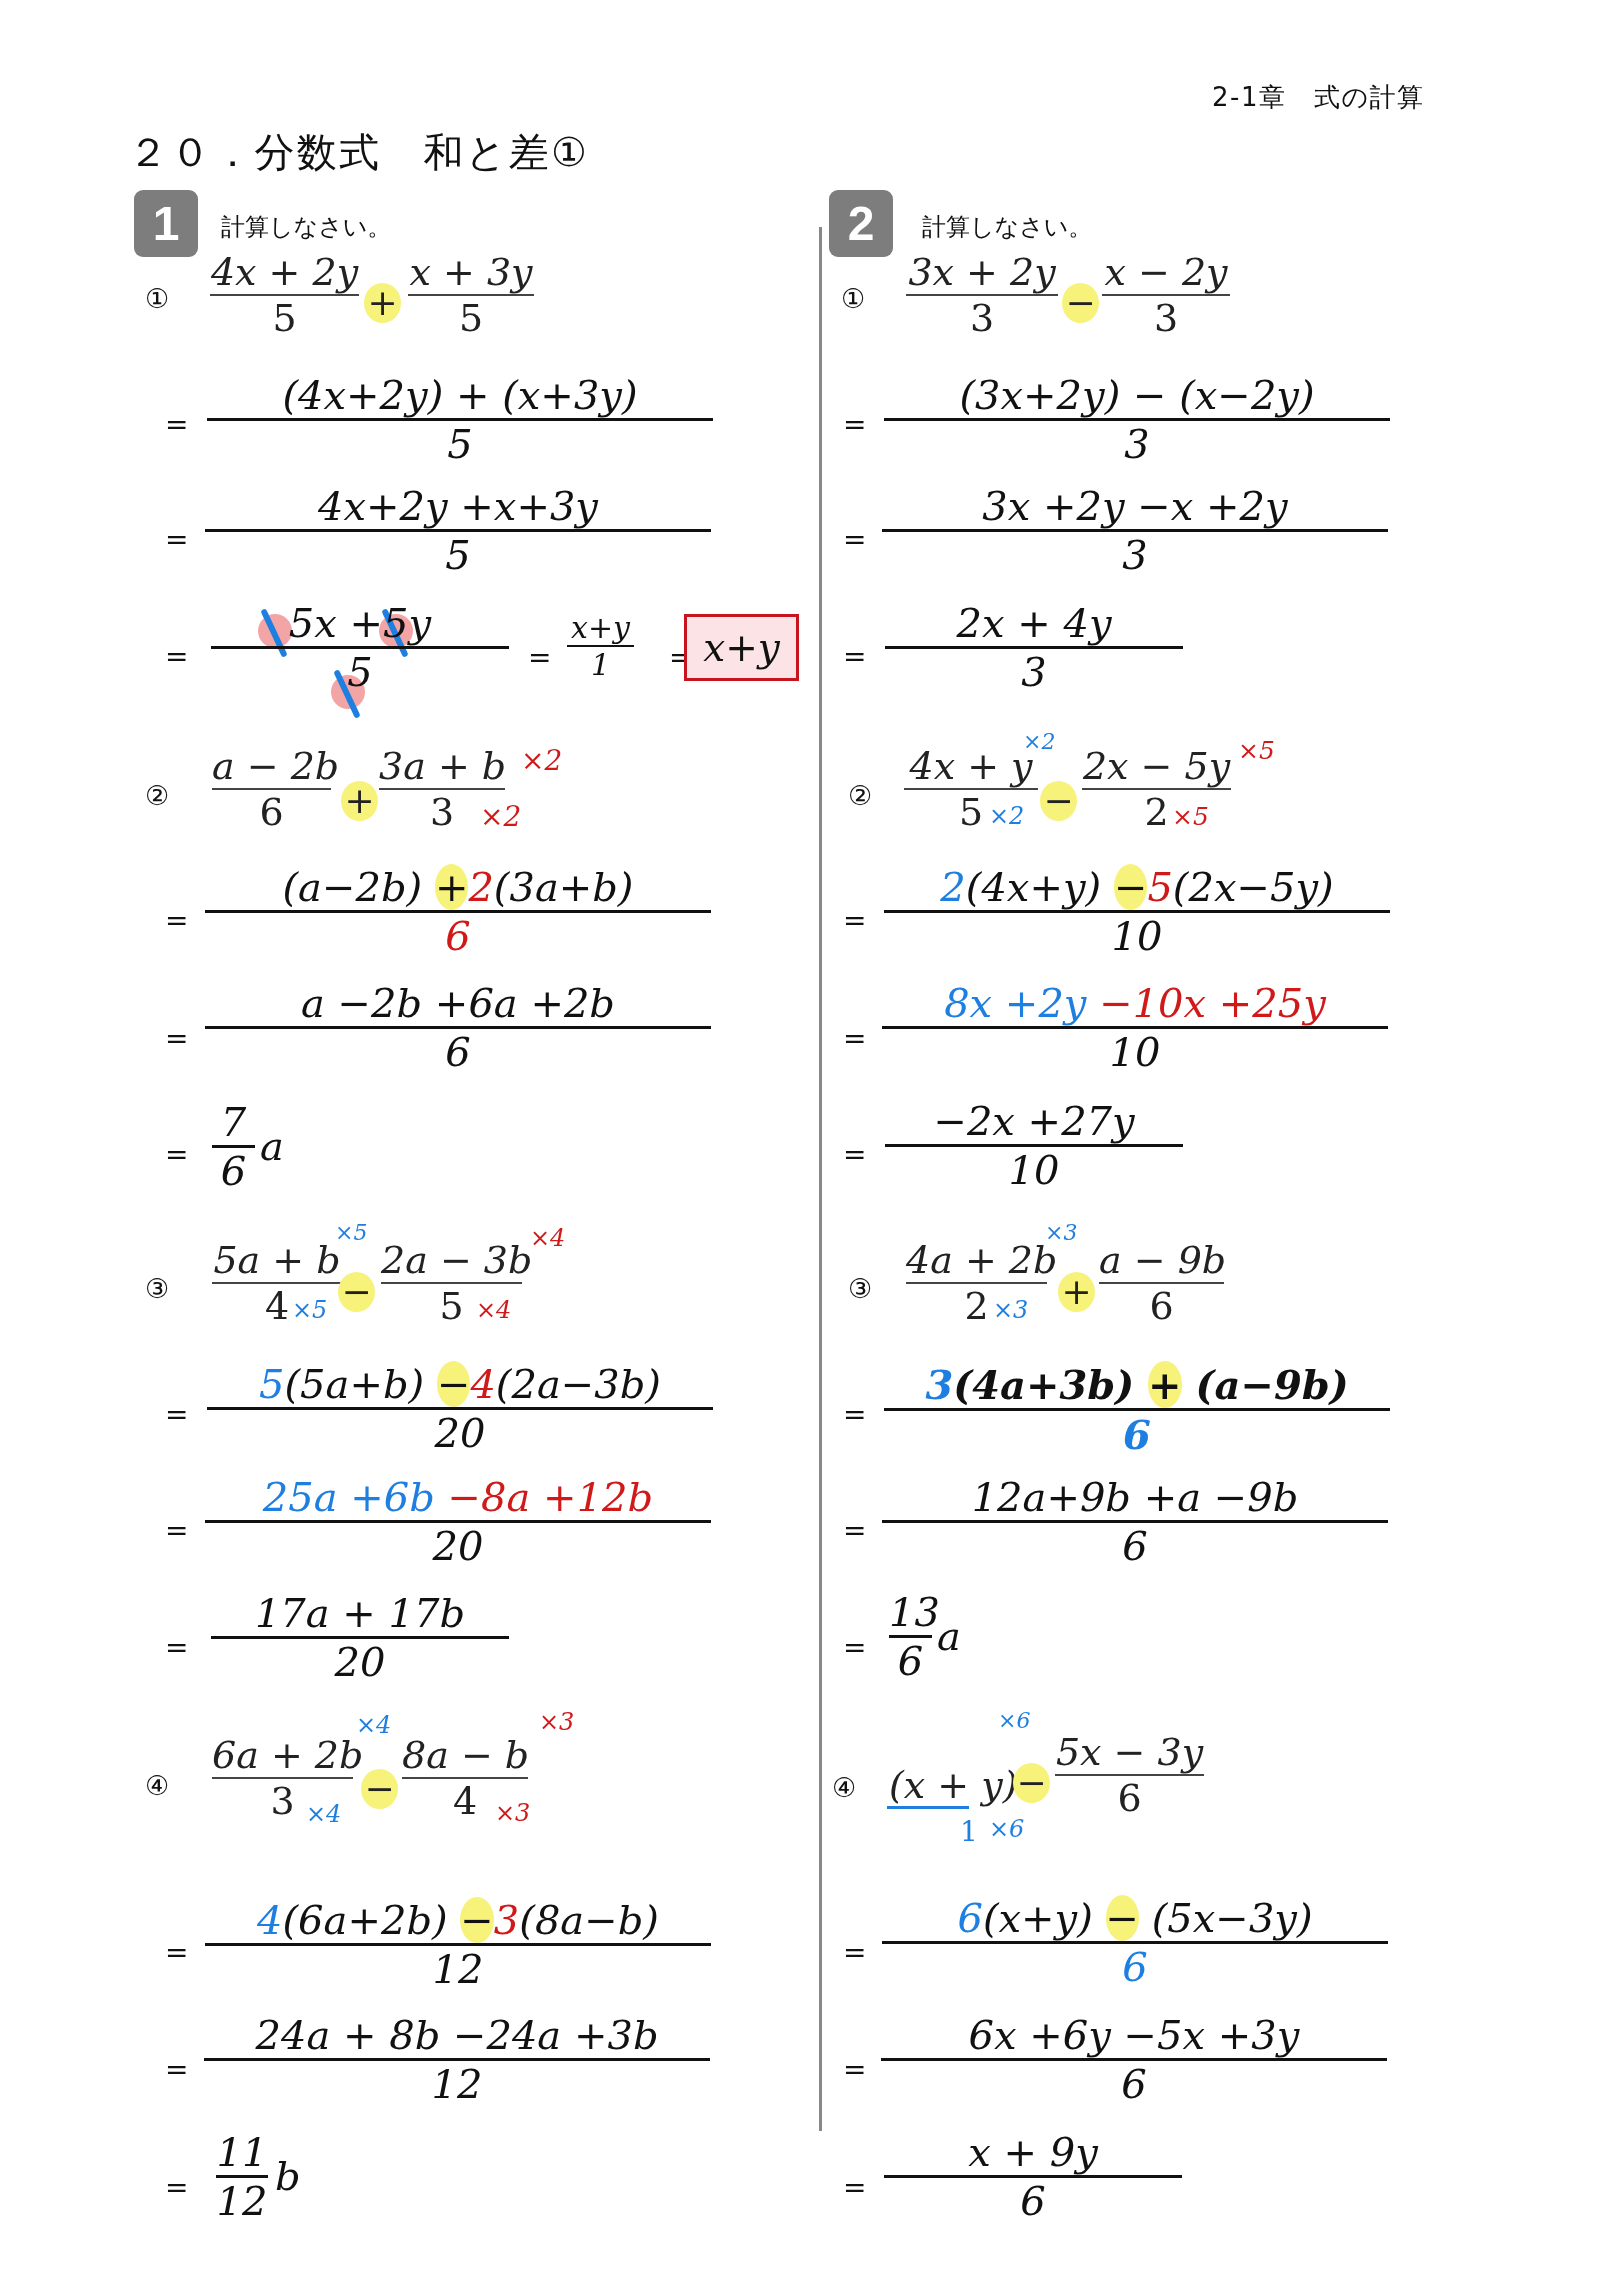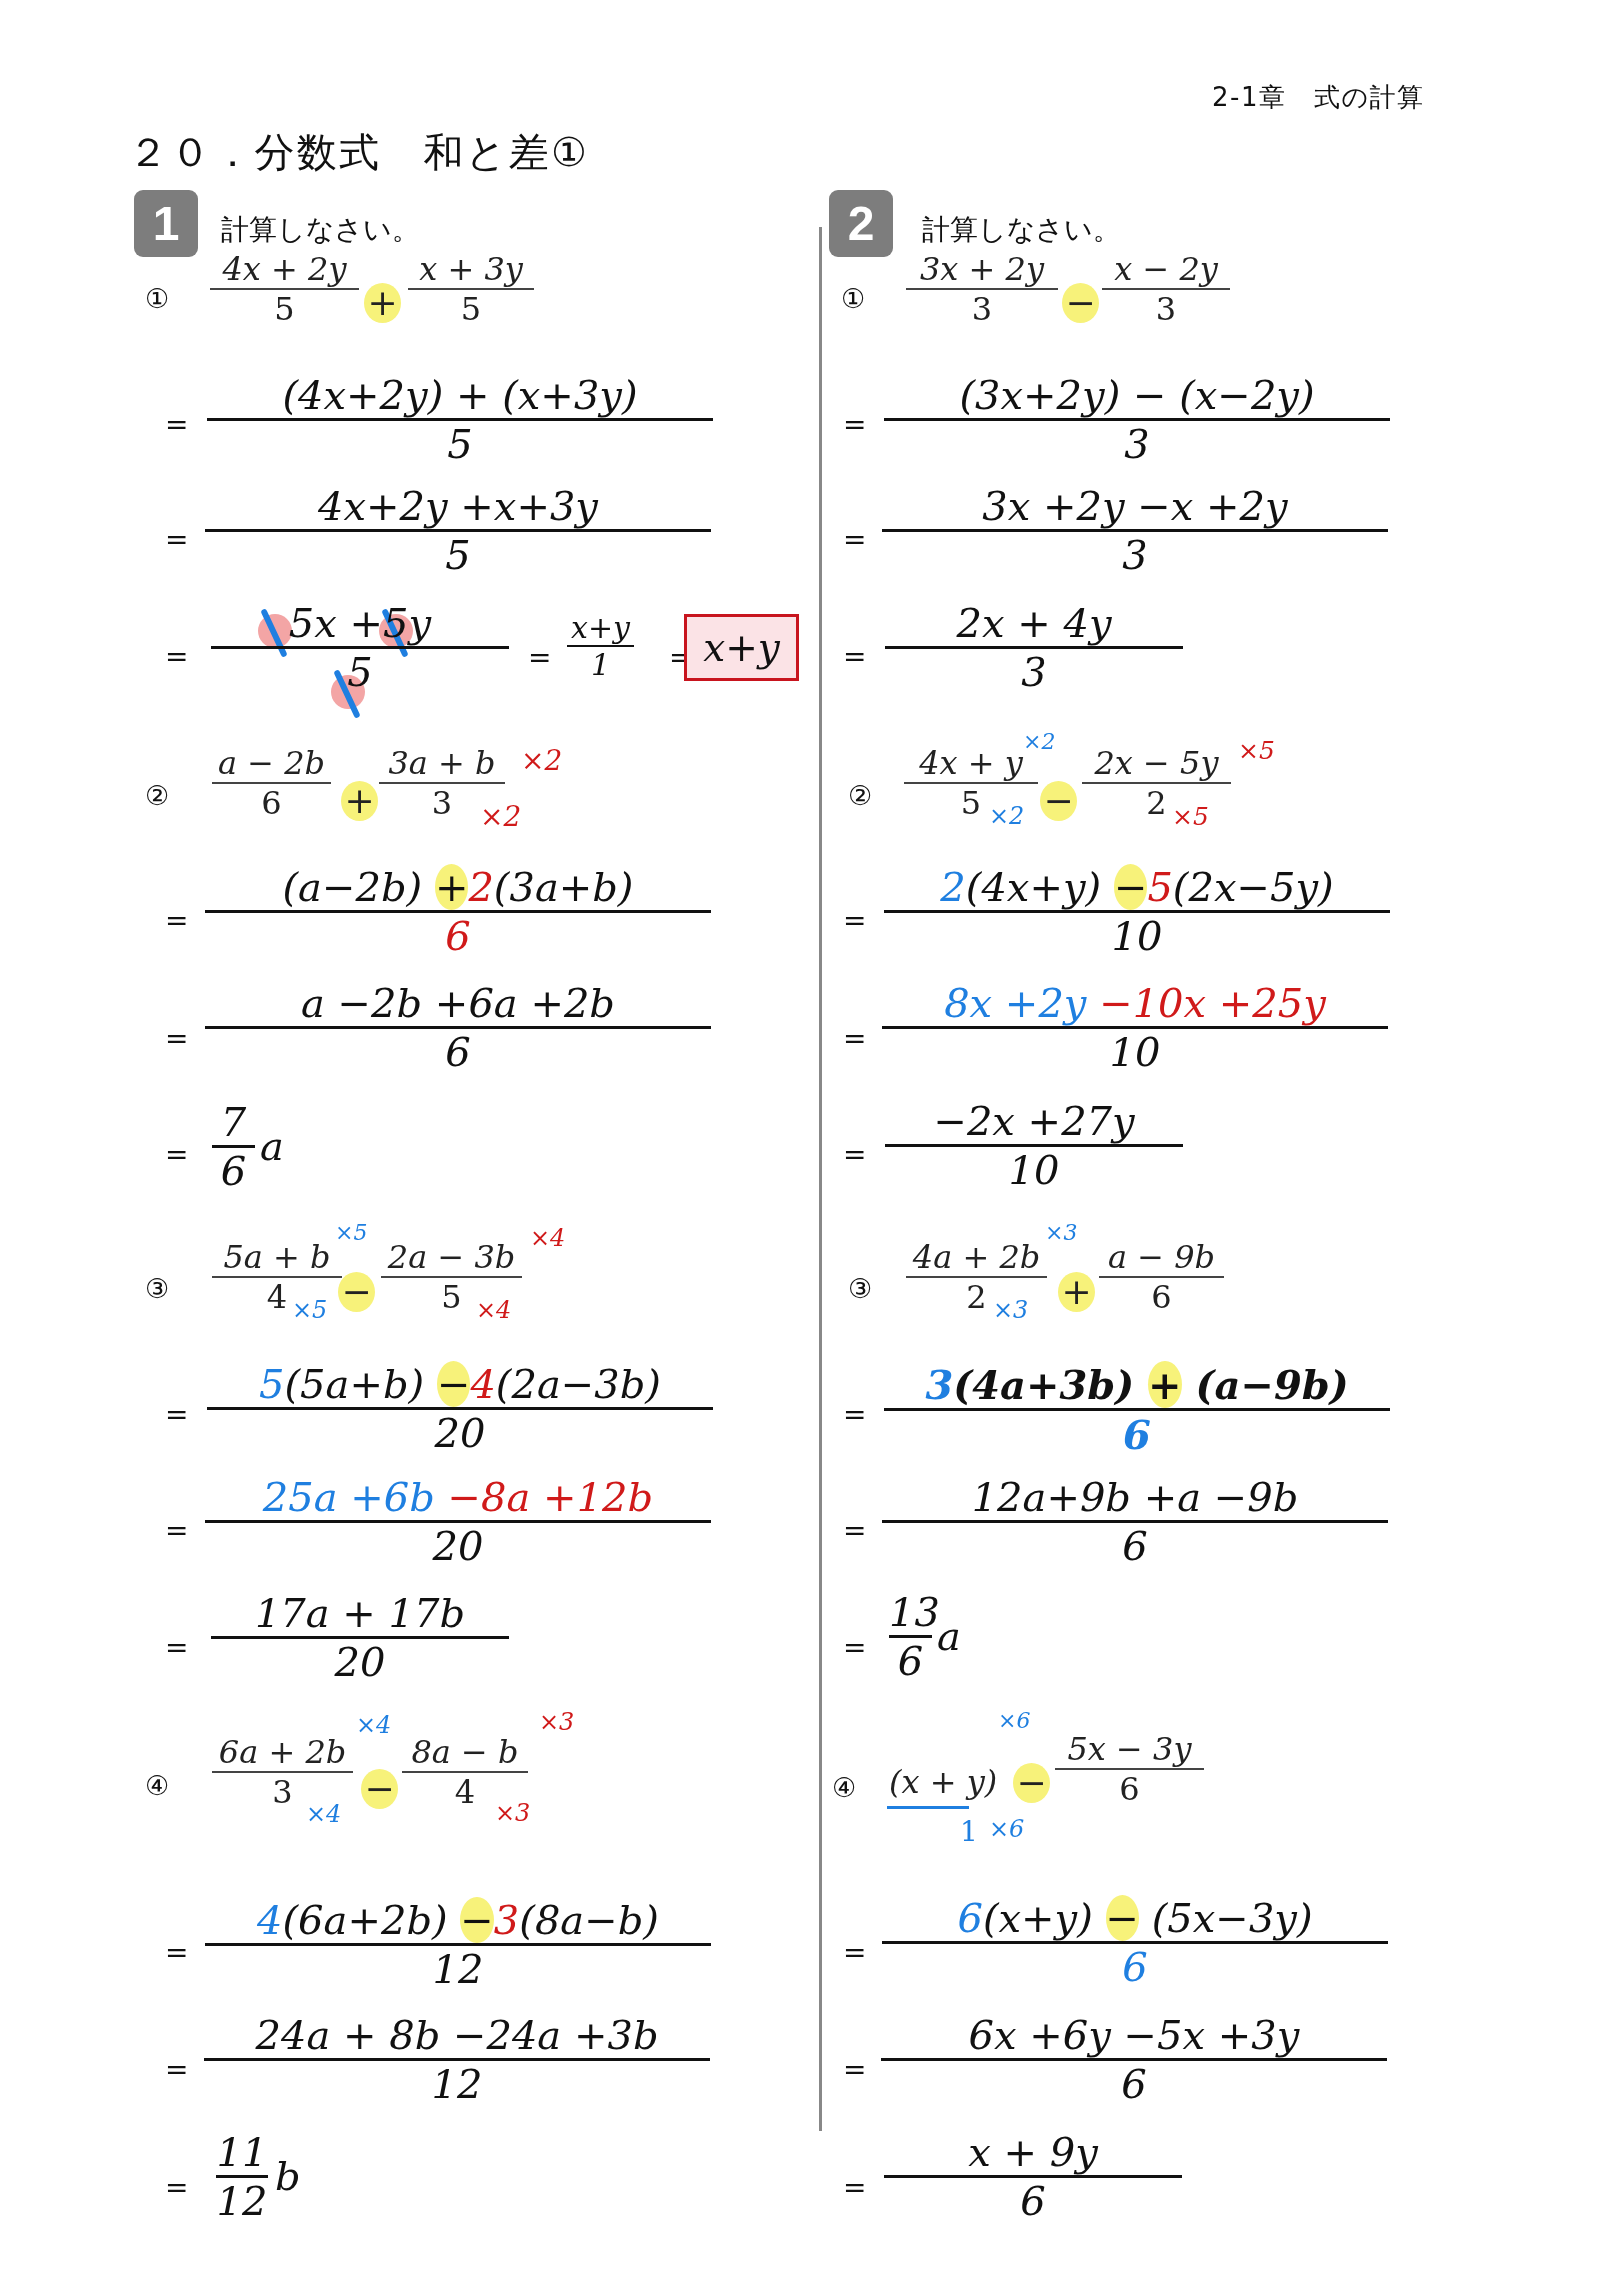--- a/index.html
+++ b/index.html
@@ -4,28 +4,28 @@
 <style>
   html, body { margin:0; padding:0; background:#ffffff; }
   body { width:1624px; height:2295px; position:relative; overflow:hidden;
          font-family:"DejaVu Sans", sans-serif; color:#111; }
   .abs { position:absolute; }
   .chapter { position:absolute; top:80px; left:1212px; font-size:26px; letter-spacing:1.5px; }
   .title { position:absolute; top:125px; left:128px; font-size:40px; letter-spacing:2.2px; }
   .badge { position:absolute; width:64px; height:67px; background:#7d7d7d; border-radius:9px;
            color:#fff; font-family:"Liberation Sans", sans-serif; font-weight:bold; font-size:48px;
            text-align:center; line-height:67px; }
-  .instr { position:absolute; font-size:28px; }
+  .instr { position:absolute; font-size:24px; }
   .divider { position:absolute; left:819px; top:227px; width:3px; height:1904px; background:#888; }
   .circ { position:absolute; font-size:27px; }
   .eq { position:absolute; font-size:28px; font-family:"DejaVu Sans", sans-serif; }
   .frac { position:absolute; text-align:center; }
   .frac .num, .frac .den { display:block; white-space:nowrap; }
   .frac .bar { display:block; height:2.2px; background:#222; }
-  .print { font-family:"DejaVu Serif", serif; font-size:32px; color:#222; }
+  .print { font-family:"DejaVu Serif", serif; font-size:38px; color:#222; }
   .print .bar { height:2.2px; background:#444; }
   .print .num, .print .den { font-style:italic; }
   .hand { font-family:"DejaVu Serif", serif; font-style:italic; font-size:40px; color:#111; }
   .hand .bar { height:3px; background:#111; }
   .op-hl { position:absolute; width:37px; height:40px; border-radius:50%; background:#f7f27a;
            font-family:"DejaVu Serif", serif; font-size:36px; color:#222; text-align:center; line-height:39px; }
   .blue { color:#1f7fe0; }
   .red { color:#d01a1a; }
   .note { position:absolute; font-family:"DejaVu Serif", serif; font-style:italic; font-size:28px; }
   .answer-box { position:absolute; border:3px solid #c8141e; background:#fbe3e6; font-family:"DejaVu Serif", serif;

